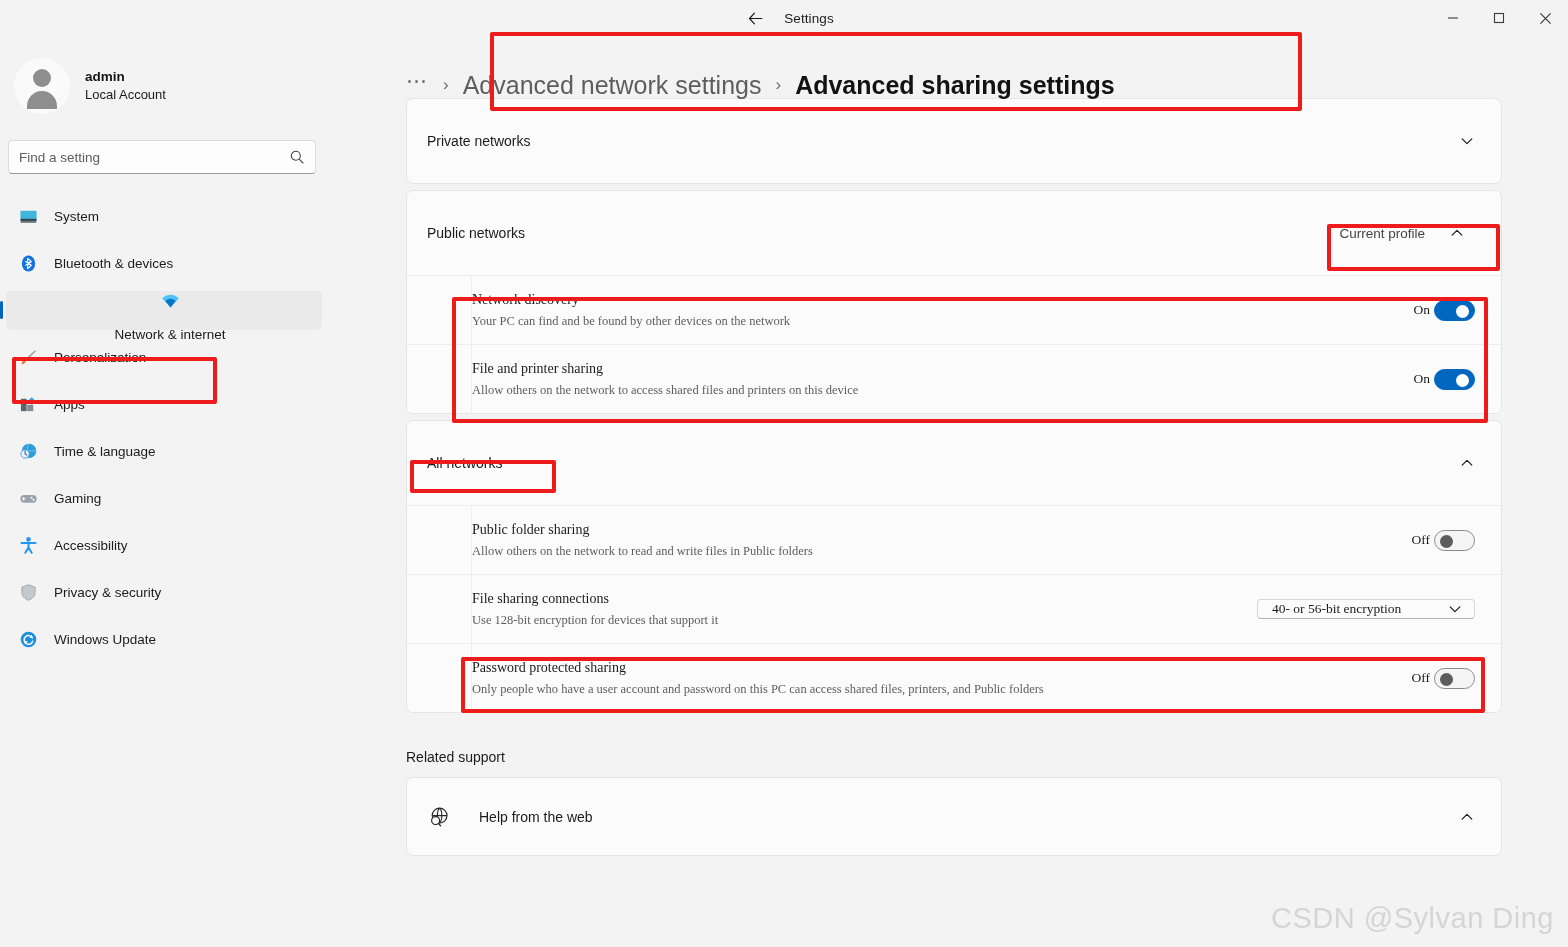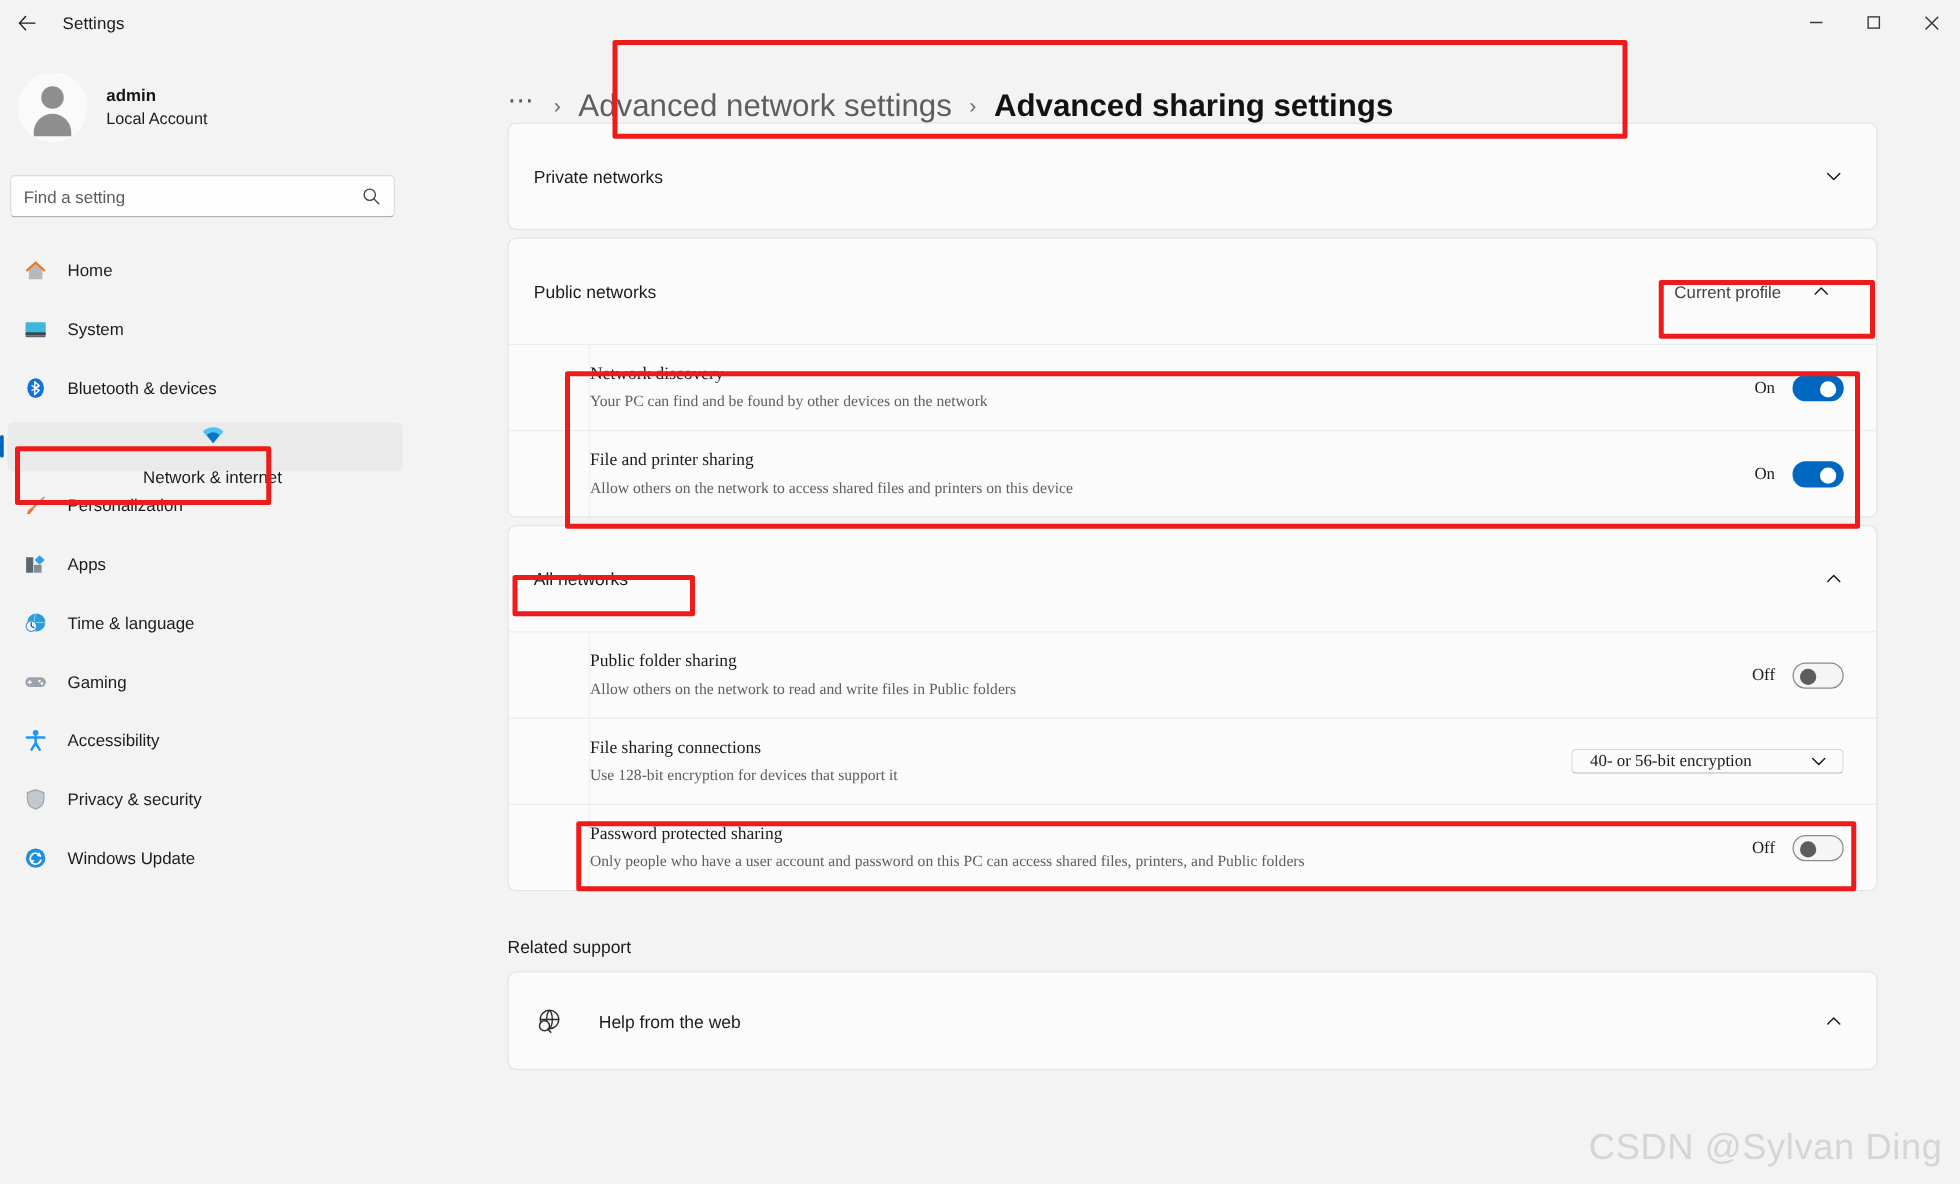--- a/index.html
+++ b/index.html
@@ -8,21 +8,21 @@
     background: #F3F3F3;
     font-family: "Liberation Sans", sans-serif;
     color: #1B1B1B;
     overflow: hidden;
   }
   #app { position: relative; width: 1568px; height: 947px; }
 
   
   .titlebar {
     position: absolute; left: 0; top: 0; width: 1568px; height: 36px;
-    display: flex; align-items: center;
+    display: flex; align-items: center; justify-content: center;
   }
   .back-btn {
     width: 34px; height: 30px; margin-left: 4px;
     display: flex; align-items: center; justify-content: center;
     border-radius: 4px; color: #1B1B1B;
   }
   .titlebar-title {
     margin-left: 12px; font-size: 13.5px; color: #1B1B1B; letter-spacing: .1px;
   }
   .wincontrols { position: absolute; right: 0; top: 0; display: flex; height: 36px; }
@@ -106,21 +106,21 @@
     display: flex; align-items: center; min-height: 69px;
     padding: 0 26px 0 0; border-top: 1px solid #EDEDED;
     background: #FBFBFB;
     font-family: Liberation Serif, serif;
   }
   .row .gutter { width: 65px; flex: none; align-self: stretch; border-right: 1px solid #EFEFEF; }
   .row .rtext { flex: 1; padding: 12px 0; }
   .row .rtitle { font-size: 14px; color: #1B1B1B; line-height: 1.5; }
   .row .rsub { font-size: 12.5px; color: #5E5E5E; line-height: 1.6; margin-top: 1px; }
 
-  .toggle-wrap { display: flex; align-items: center; gap: 14px; flex: none; }
+  .toggle-wrap { display: flex; align-items: center; gap: 4px; flex: none; }
   .toggle-label { font-size: 13.5px; color: #1B1B1B; }
   .switch { width: 41px; height: 21px; border-radius: 11px; position: relative; flex: none; }
   .switch.on { background: #0067C0; border: 1px solid #0067C0; }
   .switch.off { background: #F5F5F5; border: 1px solid #8A8A8A; }
   .switch .knob { position: absolute; top: 4px; width: 13px; height: 13px; border-radius: 50%; }
   .switch.on .knob { right: 5px; background: #FFFFFF; }
   .switch.off .knob { left: 5px; background: #5C5C5C; }
 
   .dropdown {
     display: flex; align-items: center; justify-content: space-between; gap: 14px;
@@ -194,29 +194,20 @@
     <div class="searchbox">
       <input placeholder="Find a setting" style="">
       <svg class="search-icon" viewBox="0 0 16 16" fill="none">
         <circle cx="6.8" cy="6.8" r="4.5" stroke="#444" stroke-width="1.1"></circle>
         <path d="M10.2 10.2 L14 14" stroke="#444" stroke-width="1.1" stroke-linecap="round"></path>
       </svg>
     </div>
 
     <div class="nav">
 
-      <div class="nav-item">
-        <span class="nav-ico">
-          <svg width="19" height="19" viewBox="0 0 20 20">
-              <path d="M10 2.2 L18.2 9.4 H15.7 V17.2 H4.3 V9.4 H1.8 Z" fill="#B6B8BA"></path>
-              <path d="M10 2.2 L18.4 9.6 L17.2 10.9 L10 4.5 L2.8 10.9 L1.6 9.6 Z" fill="#E8792B"></path>
-            </svg>
-        </span>
-        <span>Home</span>
-      </div>
 
       <div class="nav-item">
         <span class="nav-ico">
           <svg width="19" height="19" viewBox="0 0 20 20">
               <rect x="1.5" y="4" width="17" height="11" rx="1" fill="#3FB6DC"></rect>
               <rect x="1.5" y="12.4" width="17" height="2.6" rx="1" fill="#3A4750"></rect>
               <rect x="1.5" y="15" width="17" height="1.6" rx=".8" fill="#5B6670"></rect>
             </svg>
         </span>
         <span>System</span>

